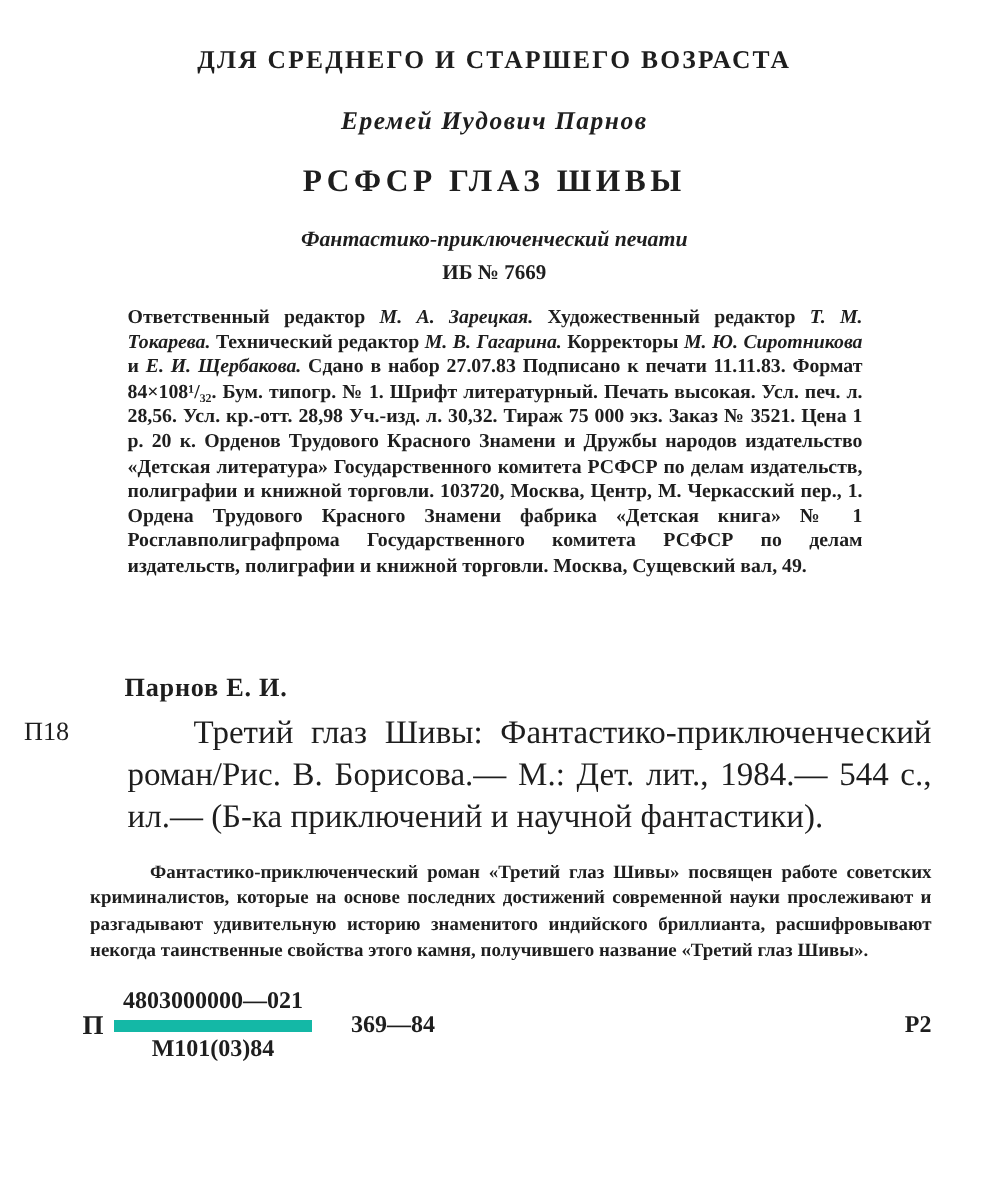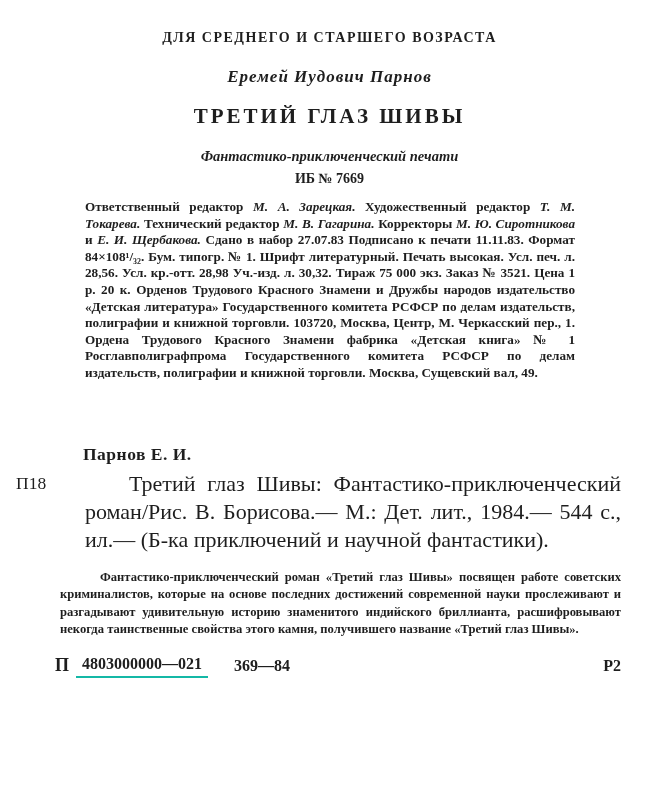--- a/index.html
+++ b/index.html
@@ -8,21 +8,21 @@
     width:659px;height:800px;
     background:#ffffff;
     color:#1e1e1e;
     font-family:"Liberation Serif", serif;
     overflow:hidden;
     box-sizing:border-box;
   }
   .centered{text-align:center;}
   .audience{
     padding-top:30px;
-    font-size:14px;font-weight:bold;letter-spacing:1.5px;
+    font-size:17px;font-weight:bold;letter-spacing:1.5px;
   }
   .author-full{
     margin-top:21px;
     font-size:17px;font-weight:bold;font-style:italic;letter-spacing:1px;
   }
   .book-title{
     margin-top:17px;
     font-size:21px;font-weight:bold;letter-spacing:3px;
   }
   .subtitle{
@@ -67,36 +67,36 @@
     font-weight:bold;
     text-align:justify;text-indent:40px;
   }
   .code-row{
     margin:15px 38px 0 55px;
     display:flex;align-items:center;
     font-weight:bold;
   }
   .code-prefix{font-size:18px;}
   .code-fraction{margin-left:7px;text-align:center;font-size:16px;line-height:20px;}
-  .code-numerator{border-bottom:2px solid #14b8a6;padding:0 6px 2px 6px;text-align:right;}
+  .code-numerator{border-bottom:8px solid #14b8a6;padding:0 6px 2px 6px;text-align:right;}
   .code-denominator{padding-top:2px;}
   .code-order{margin-left:26px;font-size:16px;}
   .code-spacer{flex:1;}
   .code-category{font-size:16px;}
 </style>
 </head>
 <body>
 
 <div class="page">
 
   <div class="audience centered">ДЛЯ СРЕДНЕГО И СТАРШЕГО ВОЗРАСТА</div>
 
   <div class="author-full centered">Еремей Иудович Парнов</div>
 
-  <div class="book-title centered">ТРЕТИЙ ГЛАЗ ШИВЫ</div>
+  <div class="book-title centered">РСФСР ГЛАЗ ШИВЫ</div>
 
   <div class="subtitle centered">Фантастико-приключенческий печати</div>
 
   <div class="ib-number centered">ИБ № 7669</div>
 
   <div class="imprint"><span>Ответственный редактор </span><span style="font-style: italic;">М. А. Зарецкая.</span><span> Художественный редактор </span><span style="font-style: italic;">Т. М. Токарева.</span><span> Технический редактор </span><span style="font-style: italic;">М. В. Гагарина.</span><span> Корректоры </span><span style="font-style: italic;">М. Ю. Сиротникова</span><span> и </span><span style="font-style: italic;">Е. И. Щербакова.</span><span> Сдано в набор 27.07.83 Подписано к печати 11.11.83. Формат 84×108¹/₃₂. Бум. типогр. № 1. Шрифт литературный. Печать высокая. Усл. печ. л. 28,56. Усл. кр.-отт. 28,98 Уч.-изд. л. 30,32. Тираж 75 000 экз. Заказ № 3521. Цена 1 р. 20 к. Орденов Трудового Красного Знамени и Дружбы народов издательство «Детская литература» Государственного комитета РСФСР по делам издательств, полиграфии и книжной торговли. 103720, Москва, Центр, М. Черкасский пер., 1. Ордена Трудового Красного Знамени фабрика «Детская книга» № 1 Росглавполиграфпрома Государственного комитета РСФСР по делам издательств, полиграфии и книжной торговли. Москва, Сущевский вал, 49.</span></div>
 
 
   <div class="catalog-heading">Парнов Е. И.</div>
 
@@ -105,19 +105,20 @@
     <div class="catalog-entry">Третий глаз Шивы: Фантастико-приключенческий роман/Рис. В. Борисова.— М.: Дет. лит., 1984.— 544 с., ил.— (Б-ка приключений и научной фантастики).</div>
   </div>
 
 
   <div class="annotation">Фантастико-приключенческий роман «Третий глаз Шивы» посвящен работе советских криминалистов, которые на основе последних достижений современной науки прослеживают и разгадывают удивительную историю знаменитого индийского бриллианта, расшифровывают некогда таинственные свойства этого камня, получившего название «Третий глаз Шивы».</div>
 
   <div class="code-row">
     <div class="code-prefix">П</div>
     <div class="code-fraction">
       <div class="code-numerator">4803000000—021</div>
+      <div class="code-denominator">М101(03)84</div>
     </div>
     <div class="code-order">369—84</div>
     <div class="code-spacer"></div>
     <div class="code-category">Р2</div>
   </div>
 
 </div>
 
 </body></html>

